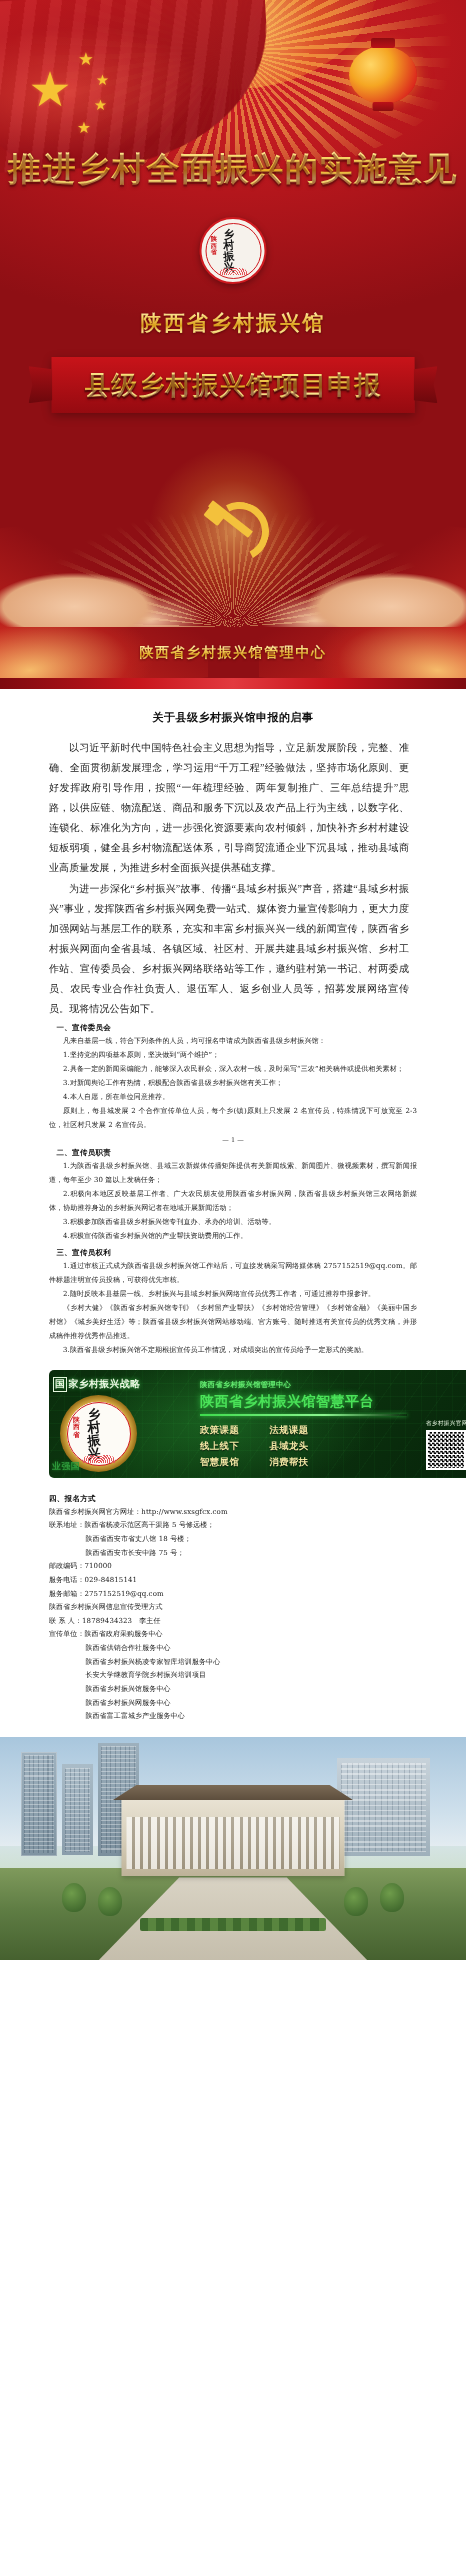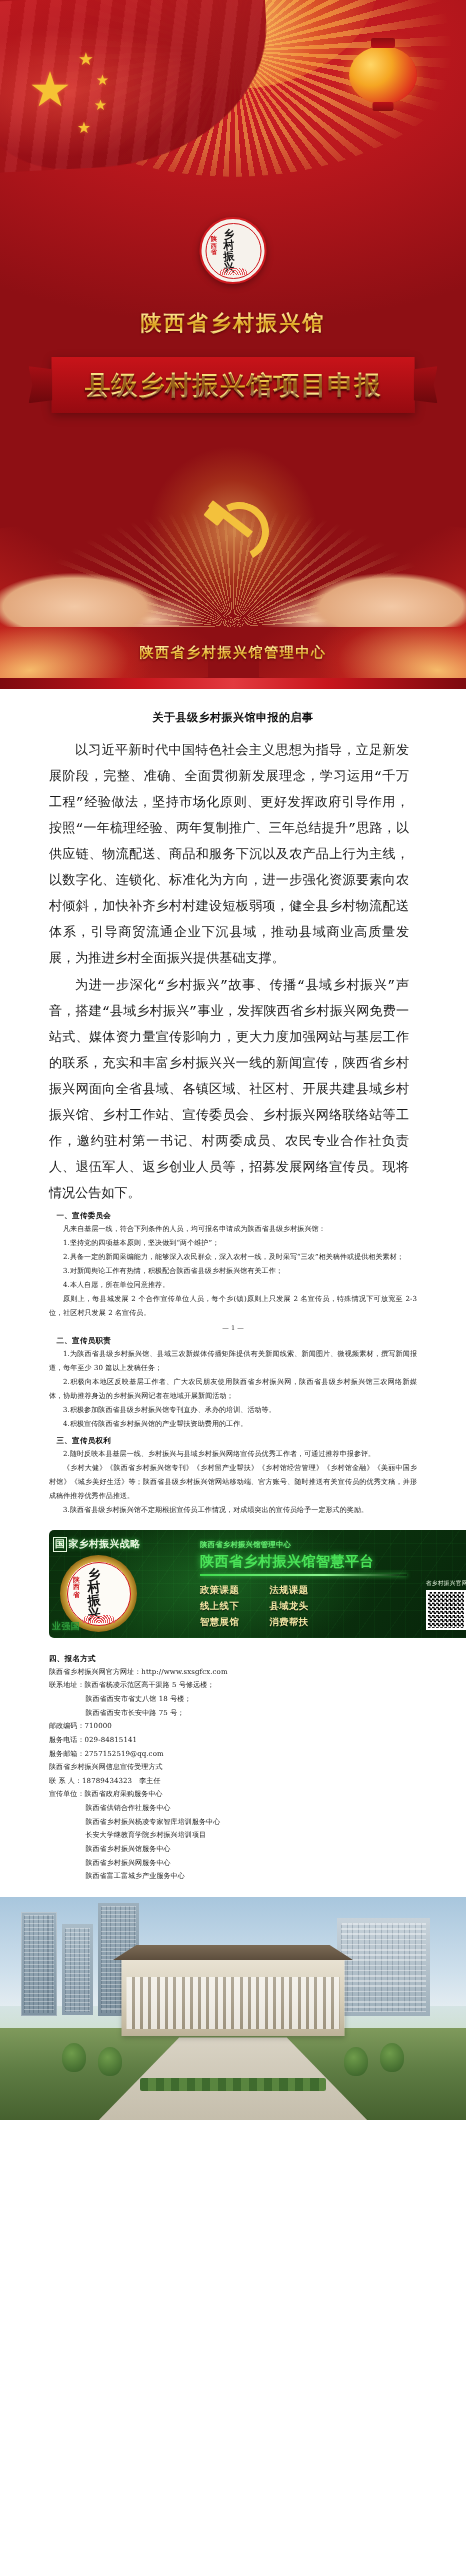--- a/index.html
+++ b/index.html
@@ -231,22 +231,22 @@
   }
 
   
   .doc{padding:17.6px 49px 0 49px;}
   .doc-title{
     text-align:center;font-weight:bold;font-size:11px;color:#111;
     letter-spacing:0.5px;margin:3.1px 0 13.5px 0;
     font-family:Liberation Serif, serif;
   }
   .p{
-    font-family:Liberation Mono, monospace;
-    font-size:13px;color:#1a1a1a;line-height:2.0;
+    font-family:Liberation Serif, serif;
+    font-size:10px;color:#1a1a1a;line-height:2.0;
     text-align:justify;text-indent:2em;margin:0 8px 1px 0;
     letter-spacing:0.1px;
   }
   .h2{
     font-family:"DejaVu Sans","Liberation Sans",sans-serif;
     font-weight:bold;font-size:7.5px;color:#111;
     margin:4.1px 0 1px 0;text-indent:1em;letter-spacing:0.3px;
   }
   .li{
     font-family:"DejaVu Serif","Liberation Serif",serif;
@@ -439,20 +439,21 @@
     <div class="fan2"></div>
 
     <div class="flag"></div>
     <div class="star big">★</div>
     <div class="star s1">★</div>
     <div class="star s2">★</div>
     <div class="star s3">★</div>
     <div class="star s4">★</div>
     <div class="lantern"></div>
 
+    <div class="hero-title">推进乡村全面振兴的实施意见</div>
 
     <div class="badge">
       <div class="inner">
         <div class="b-prov">陕西省</div>
         <div class="b-main">
           <span>乡</span>
           <span>村</span>
           <span>振</span>
           <span>兴</span>
         </div>
@@ -499,20 +500,21 @@
 
     <div class="pagemark">— 1 —</div>
 
     <div class="h2">二、宣传员职责</div>
     <p class="li">1.为陕西省县级乡村振兴馆、县域三农新媒体传播矩阵提供有关新闻线索、新闻图片、微视频素材，撰写新闻报道，每年至少 30 篇以上发稿任务；</p>
     <p class="li">2.积极向本地区反映基层工作者、广大农民朋友使用陕西省乡村振兴网，陕西省县级乡村振兴馆三农网络新媒体，协助推荐身边的乡村振兴网记者在地域开展新闻活动；</p>
     <p class="li">3.积极参加陕西省县级乡村振兴馆专刊直办、承办的培训、活动等。</p>
     <p class="li">4.积极宣传陕西省乡村振兴馆的产业帮扶资助费用的工作。</p>
 
     <div class="h2">三、宣传员权利</div>
+    <p class="li">1.通过审核正式成为陕西省县级乡村振兴馆工作站后，可直接发稿采写网络媒体稿 2757152519@qq.com。邮件标题注明宣传员投稿，可获得优先审核。</p>
     <p class="li">2.随时反映本县基层一线、乡村振兴与县域乡村振兴网络宣传员优秀工作者，可通过推荐申报参评。</p>
     <p class="li">《乡村大健》《陕西省乡村振兴馆专刊》《乡村留产业帮扶》《乡村馆经营管理》《乡村馆金融》《美丽中国乡村馆》《城乡美好生活》等；陕西省县级乡村振兴馆网站移动端、官方账号、随时推送有关宣传员的优秀文稿，并形成稿件推荐优秀作品推送。</p>
     <p class="li">3.陕西省县级乡村振兴馆不定期根据宣传员工作情况，对成绩突出的宣传员给予一定形式的奖励。</p>
   </div>
 
   <div class="greenbar">
     <div class="circuit"></div>
     <div class="hexglow"></div>
 
     <div class="gb-strategy">

